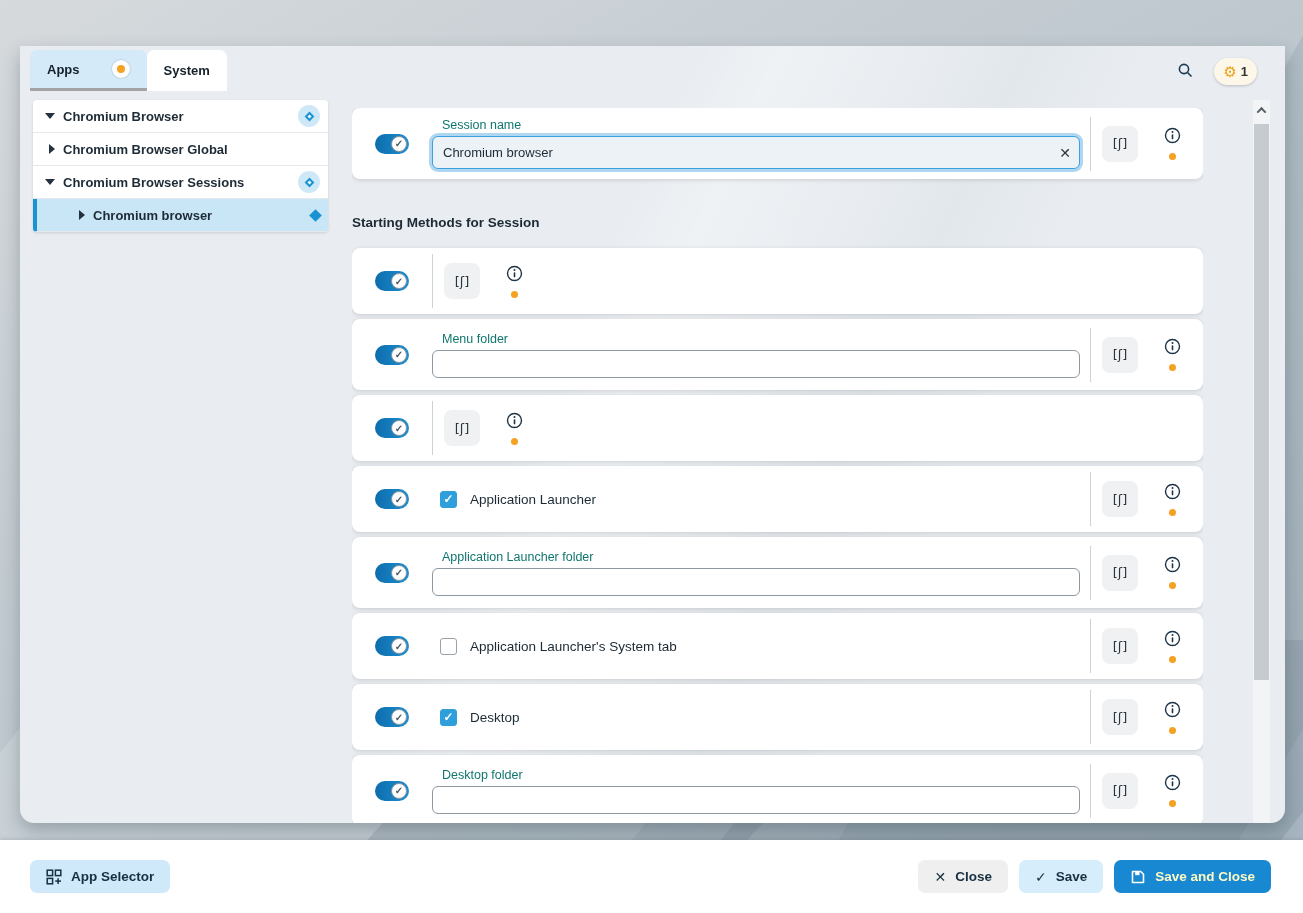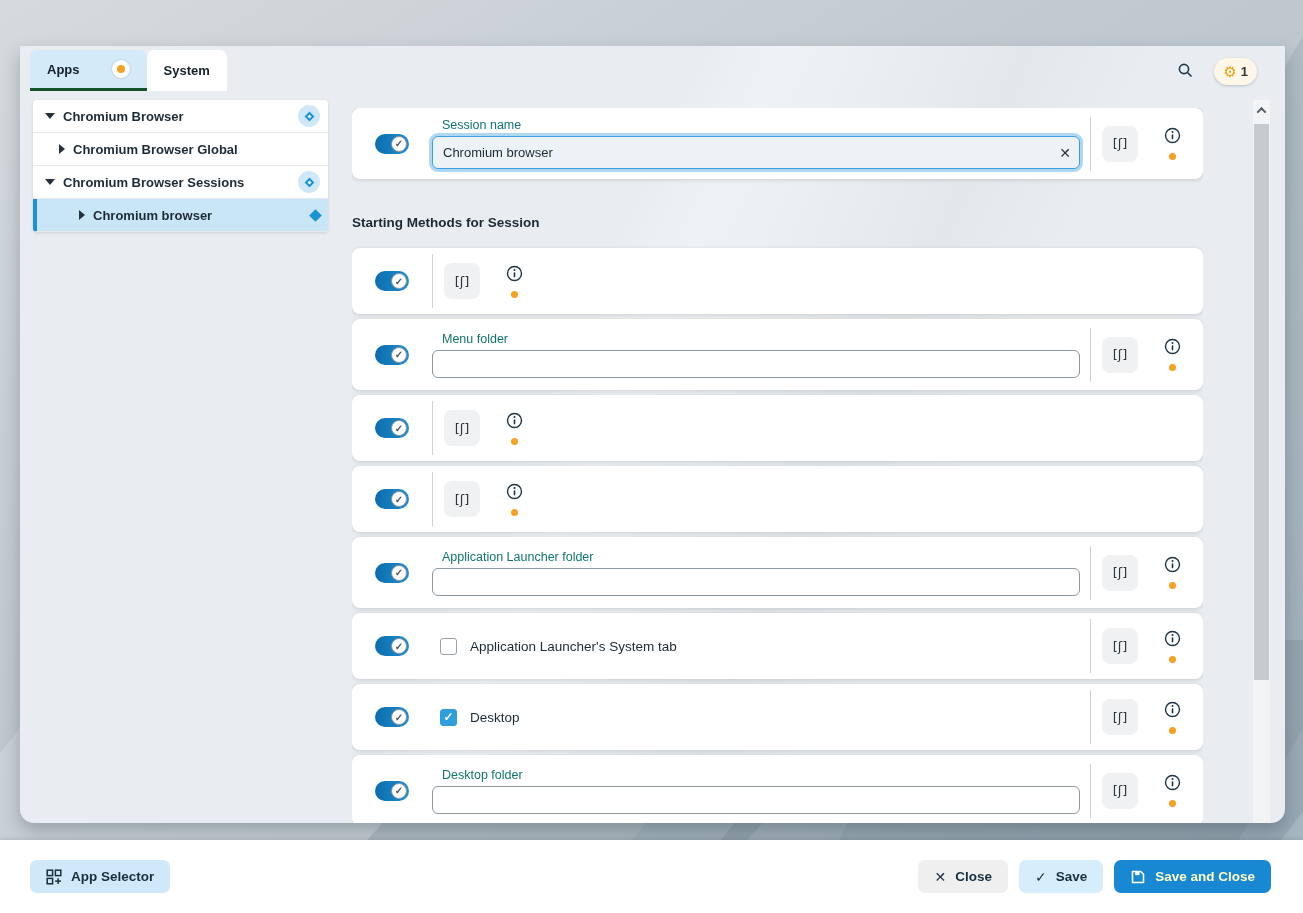--- a/index.html
+++ b/index.html
@@ -24,21 +24,21 @@
   
   .panel { position:absolute; left:20px; top:46px; width:1265px; height:777px;
     background:#e9edf1; border-radius:0 0 14px 14px; box-shadow:0 8px 18px rgba(40,55,65,.3); overflow:hidden; }
   .panel::after { content:""; position:absolute; inset:0; pointer-events:none;
     background:linear-gradient(115deg, transparent 42%, rgba(255,255,255,.28) 47%, transparent 55%, rgba(140,160,170,.07) 62%, transparent 70%); }
 
   
   .tabs { position:absolute; left:10px; top:4px; display:flex; z-index:2; }
   .tab { height:41px; display:flex; align-items:center; gap:9px; padding:0 17px;
     font-size:13px; font-weight:bold; border-radius:7px 7px 0 0; cursor:pointer; color:#14212b; }
-  .tab.active { background:#d4eaf9; border-bottom:3px solid #14532d;gap:32px; }
+  .tab.active { background:#d4eaf9; border-bottom:3px solid #a3a3a3;gap:32px; }
   .tab.inactive { background:#ffffff; }
   .tab-badge { width:18px; height:18px; background:#fff; border-radius:50%;
     display:flex; align-items:center; justify-content:center; box-shadow:0 0 2px rgba(0,0,0,.25); }
   .tab-badge i { width:8px; height:8px; border-radius:50%; background:#f5a122; }
 
   .hdr-right { position:absolute; right:28px; top:12px; display:flex; align-items:center; gap:18px; z-index:2; }
   .search-btn { background:none; border:none; cursor:pointer; padding:2px; }
   .coin-badge { height:27px; min-width:41px; padding:0 9px; background:#fcf7e9; border-radius:14px;
     display:flex; align-items:center; justify-content:center; gap:4px;
     box-shadow:0 1px 3px rgba(0,0,0,.2); cursor:pointer; }
@@ -160,21 +160,21 @@
     </div>
 
     <div class="sidebar" id="sidebar">
         <div class="tree-row" style="padding-left:12px">
        <span class="caret down"></span>
        <span class="tree-label">Chromium Browser</span>
        <span class="tree-ic circle">
             <span class="d-outline"></span>
           </span>
      </div>
-        <div class="tree-row" style="padding-left:26px">
+        <div class="tree-row" style="padding-left:16px">
        <span class="caret right"></span>
        <span class="tree-label">Chromium Browser Global</span>
 
      </div>
         <div class="tree-row" style="padding-left:12px">
        <span class="caret down"></span>
        <span class="tree-label">Chromium Browser Sessions</span>
        <span class="tree-ic circle">
             <span class="d-outline"></span>
           </span>
@@ -279,20 +279,26 @@
          </button>
          <span class="dot"></span>
        </div>
      </div>
         <div class="card h-cb">
        <div class="toggle-col">
          <span class="toggle">
               <span class="knob"></span>
             </span>
        </div>
+       <div class="mid">
+             <label class="cb-row">
+               <span class="cb on"></span>
+               <span class="cb-label">Application Launcher</span>
+             </label>
+           </div>
        <div class="vdiv"></div>
        <button class="fx-btn">[ʃ]</button>
        <div class="right-col">
          <button class="info-btn">
            <svg width="17" height="17" viewBox="0 0 17 17">
                 <circle cx="8.5" cy="8.5" r="7" fill="none" stroke="#1d3346" stroke-width="1.4"></circle>
                 <circle cx="8.5" cy="5" r="1" fill="#1d3346"></circle>
                 <rect x="7.7" y="7.2" width="1.6" height="5.2" rx="0.8" fill="#1d3346"></rect>
               </svg>
          </button>

